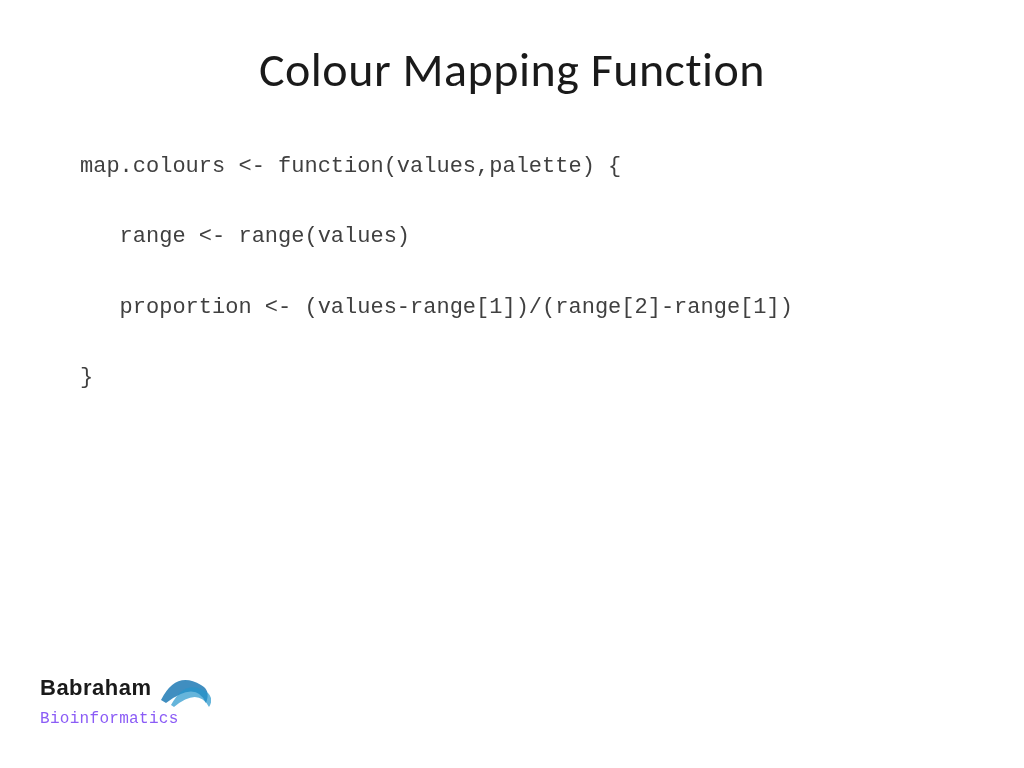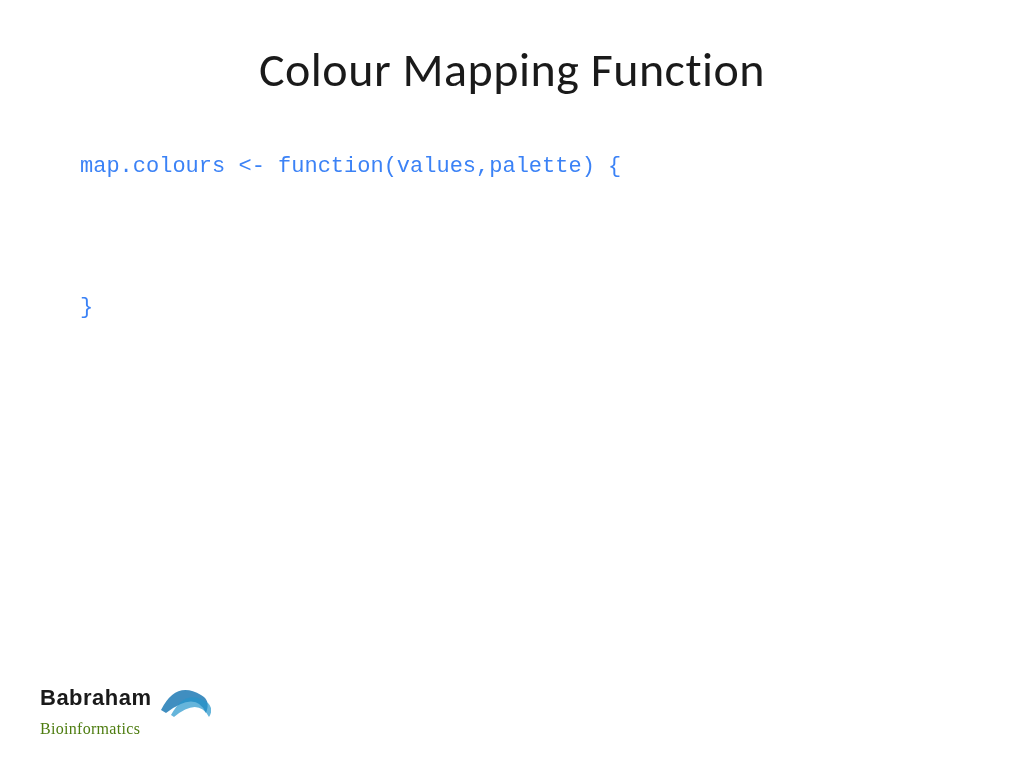--- a/index.html
+++ b/index.html
@@ -31,56 +31,56 @@
       font-weight: normal;
       color: #1a1a1a;
       margin-bottom: 50px;
       font-family: 'Calibri', 'Arial', sans-serif;
       letter-spacing: 0.5px;
     }
 
     .code-block {
       font-family: 'Courier New', Courier, monospace;
       font-size: 22px;
-      color: #3b82f6;
+      color: #404040;
       line-height: 1.6;
       margin-left: 20px;
     }
 
     .code-line {
       display: block;
       white-space: pre;
     }
 
     .code-line.empty {
       display: block;
       height: 1.6em;
     }
 
     .logo-container {
       position: absolute;
-      bottom: 30px;
+      bottom: 40px;
       left: 40px;
       display: flex;
       flex-direction: column;
       align-items: flex-start;
     }
 
     .logo-text-babraham {
       font-size: 22px;
       font-weight: bold;
       color: #1a1a1a;
       font-family: 'Arial', sans-serif;
       letter-spacing: 0.5px;
     }
 
     .logo-text-bioinformatics {
       font-size: 16px;
-      color: #4d7c0f;
-      font-family: Liberation Serif, serif;
+      color: #8b5cf6;
+      font-family: Liberation Mono, monospace;
       letter-spacing: 0.3px;
     }
 
     .logo-swoosh {
       margin-left: 4px;
     }
 
     .logo-row {
       display: flex;
       align-items: center;
@@ -89,21 +89,23 @@
 </head>
 <body>
 
 <div class="slide-container">
 
   <h1 class="title">Colour Mapping Function</h1>
 
   <div class="code-block">
     <span class="code-line">map.colours &lt;- function(values,palette) {</span>
     <span class="code-line empty"></span>
+    <span class="code-line">   range &lt;- range(values)</span>
     <span class="code-line empty"></span>
+    <span class="code-line">   proportion &lt;- (values-range[1])/(range[2]-range[1])</span>
     <span class="code-line empty"></span>
     <span class="code-line">}</span>
   </div>
 
   <div class="logo-container">
     <div class="logo-row">
       <span class="logo-text-babraham">Babraham</span>
       <svg class="logo-swoosh" width="55" height="45" viewBox="0 0 55 45">
 
         <path d="M5,35 Q20,5 45,20 Q55,25 50,38 Q40,15 10,38 Z" fill="#1e7ab5" opacity="0.85"></path>

